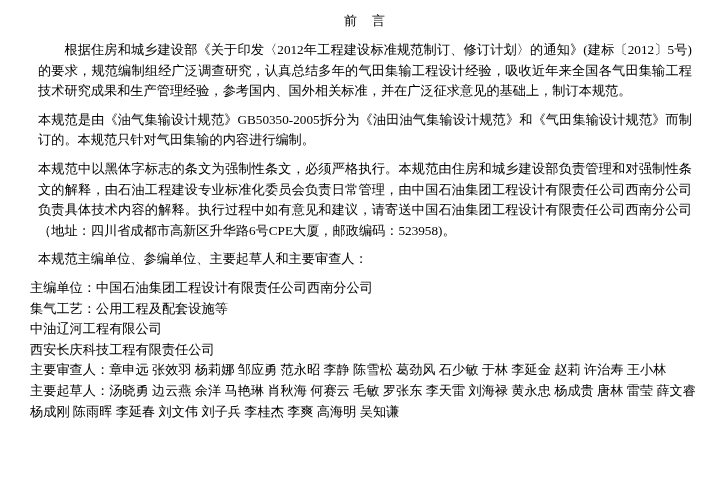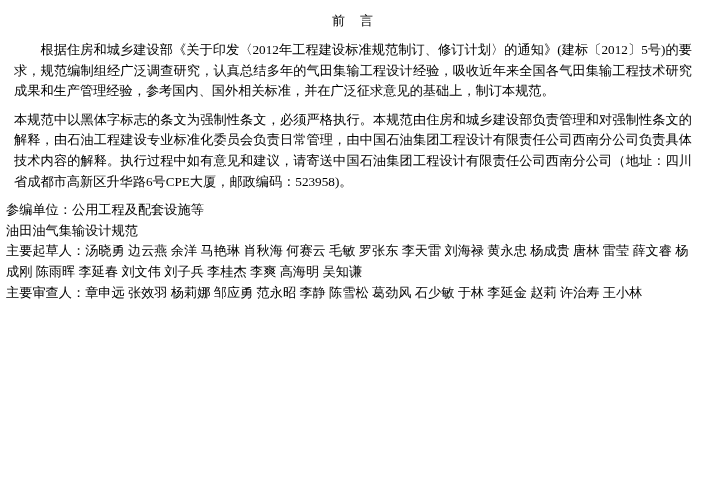--- a/index.html
+++ b/index.html
@@ -11,21 +11,21 @@
     width: 718px;
     height: 477px;
     font-family: "Liberation Serif", "DejaVu Serif", serif;
     color: #000000;
     overflow: hidden;
   }
   .page {
     width: 718px;
     height: 477px;
     box-sizing: border-box;
-    padding: 10px 18px 0 6px;
+    padding: 10px 18px 0 30px;
     position: relative;
   }
   .doc-title {
     text-align: center;
     font-size: 13px;
     line-height: 18px;
     margin: 2px 0 10px 0;
     letter-spacing: 1px;
   }
   .para {
@@ -52,31 +52,37 @@
   }
 </style>
 </head>
 <body>
 
 <div class="page">
 
   <div class="doc-title">前　言</div>
 
   <p class="para indent">根据住房和城乡建设部《关于印发〈2012年工程建设标准规范制订、修订计划〉的通知》(建标〔2012〕5号)的要求，规范编制组经广泛调查研究，认真总结多年的气田集输工程设计经验，吸收近年来全国各气田集输工程技术研究成果和生产管理经验，参考国内、国外相关标准，并在广泛征求意见的基础上，制订本规范。</p>
+  <p class="para">本规范是由《油气集输设计规范》GB50350-2005拆分为《油田油气集输设计规范》和《气田集输设计规范》而制订的。本规范只针对气田集输的内容进行编制。</p>
   <p class="para">本规范中以黑体字标志的条文为强制性条文，必须严格执行。本规范由住房和城乡建设部负责管理和对强制性条文的解释，由石油工程建设专业标准化委员会负责日常管理，由中国石油集团工程设计有限责任公司西南分公司负责具体技术内容的解释。执行过程中如有意见和建议，请寄送中国石油集团工程设计有限责任公司西南分公司（地址：四川省成都市高新区升华路6号CPE大厦，邮政编码：523958)。</p>
-
+  <p class="para">本规范主编单位、参编单位、主要起草人和主要审查人：</p>
 
   <div class="label-line">
-    <span>参编单位：</span><span>公用工程及配套设施等</span>
+    <span>主编单位：</span><span>中国石油集团工程设计有限责任公司西南分公司</span>
   </div>
 
-  <div class="list-line">油田油气集输设计规范</div>
+  <div class="label-line">
+    <span>集气工艺：</span><span>公用工程及配套设施等</span>
+  </div>
 
+  <div class="list-line">中油辽河工程有限公司</div>
+
+  <div class="list-line">西安长庆科技工程有限责任公司</div>
+
+  <div class="label-line">
+    <span>主要审查人：</span><span>章申远  张效羽  杨莉娜  邹应勇  范永昭  李静  陈雪松  葛劲风  石少敏  于林  李延金  赵莉  许治寿  王小林</span>
+  </div>
 
   <div class="label-line">
     <span>主要起草人：</span><span>汤晓勇  边云燕  余洋  马艳琳  肖秋海  何赛云  毛敏  罗张东  李天雷  刘海禄  黄永忠  杨成贵  唐林  雷莹  薛文睿  杨成刚  陈雨晖  李延春  刘文伟  刘子兵  李桂杰  李爽  高海明  吴知谦</span>
   </div>
 
-  <div class="label-line">
-    <span>主要审查人：</span><span>章申远  张效羽  杨莉娜  邹应勇  范永昭  李静  陈雪松  葛劲风  石少敏  于林  李延金  赵莉  许治寿  王小林</span>
-  </div>
-
 </div>
 
 </body></html>

